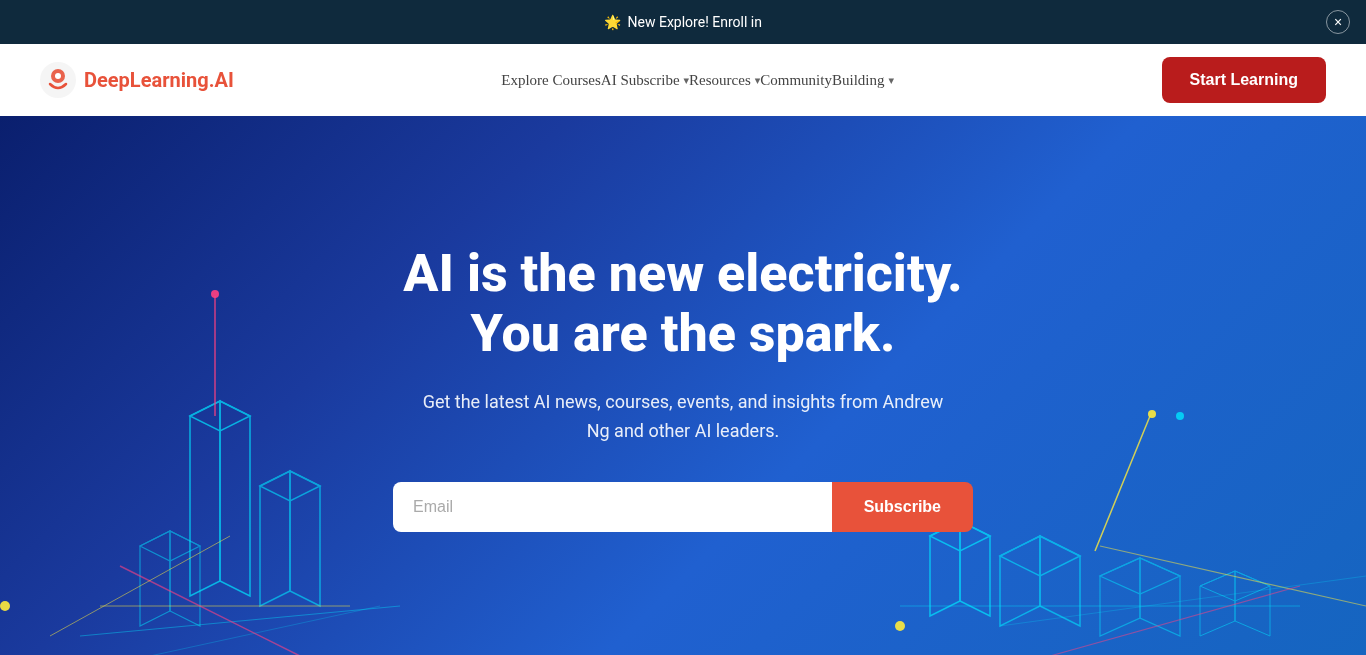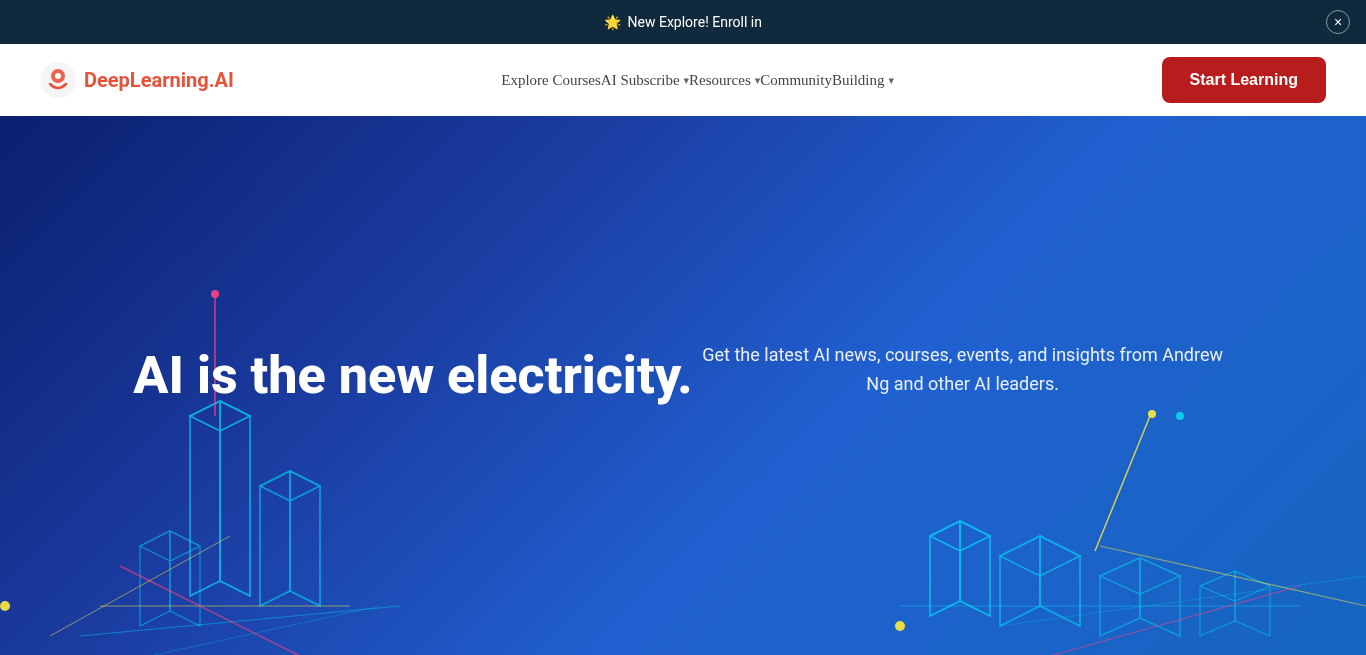--- a/index.html
+++ b/index.html
@@ -96,21 +96,21 @@
       font-weight: 600;
       cursor: pointer;
       white-space: nowrap;
     }
 
     
     #hero {
       background: linear-gradient(135deg, #0a1f6e 0%, #1a3a9e 30%, #2060d0 60%, #1565c0 100%);
       min-height: 540px;
       display: flex;
-      flex-direction: row;
+      flex-direction: column;
       align-items: center;
       justify-content: center;
       text-align: center;
       position: relative;
       overflow: hidden;
       padding: 60px 20px 56px;
     }
 
     #hero-title {
       color: #fff;
@@ -287,16 +287,21 @@
     <circle cx="1152" cy="298" r="4" fill="#ffeb3b" opacity="0.9"></circle>
 
     <circle cx="5" cy="490" r="5" fill="#ffeb3b" opacity="0.9"></circle>
     <circle cx="350" cy="590" r="6" fill="#ff4081" opacity="0.8"></circle>
     <circle cx="900" cy="510" r="5" fill="#ffeb3b" opacity="0.9"></circle>
     <circle cx="1180" cy="300" r="4" fill="#00e5ff" opacity="0.8"></circle>
   </svg>
 
   <h1 id="hero-title">
     <span>AI is the new electricity.</span><br>
+    <span>You are the spark.</span>
   </h1>
   <p id="hero-subtitle">Get the latest AI news, courses, events, and insights from Andrew Ng and other AI leaders.</p>
 
+  <div id="email-form">
+    <input id="email-input" type="email" placeholder="Email" style="">
+    <button id="subscribe-btn">Subscribe</button>
+  </div>
 </section>
 
 </body></html>

